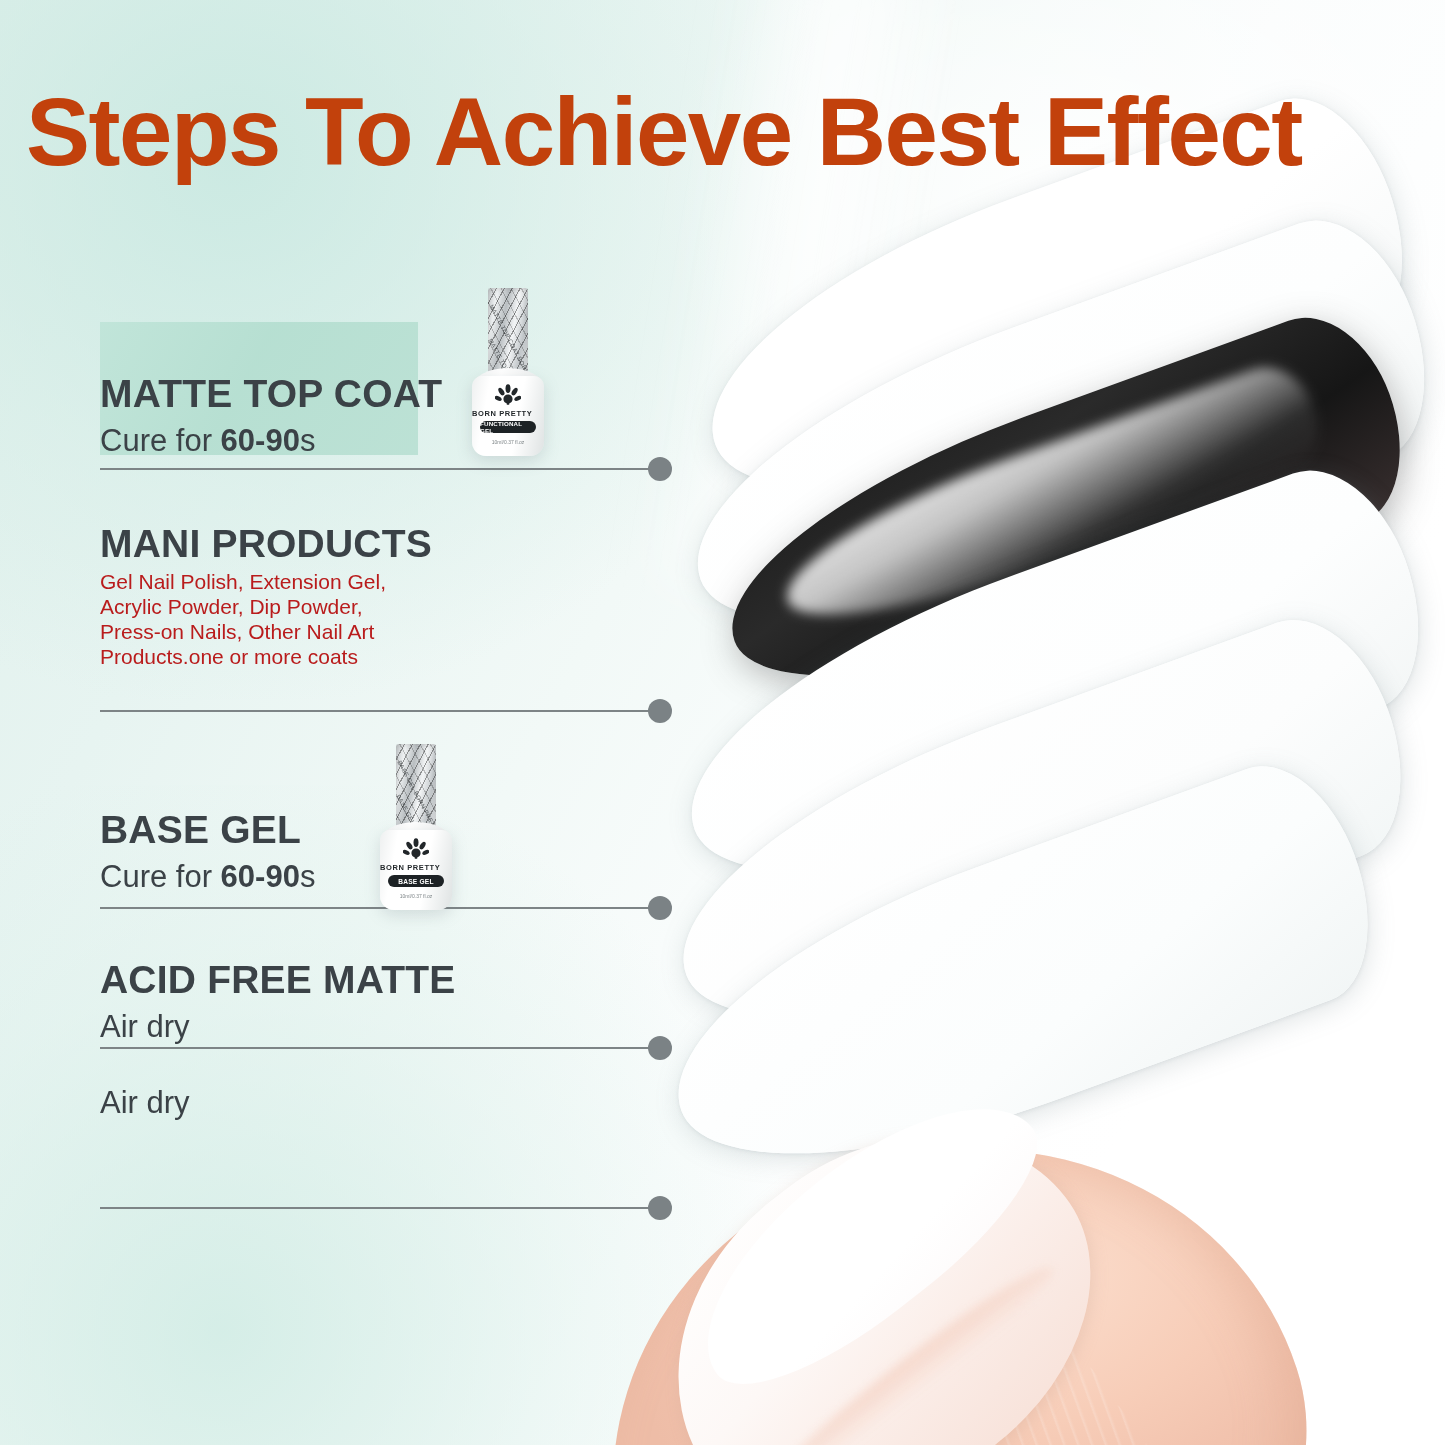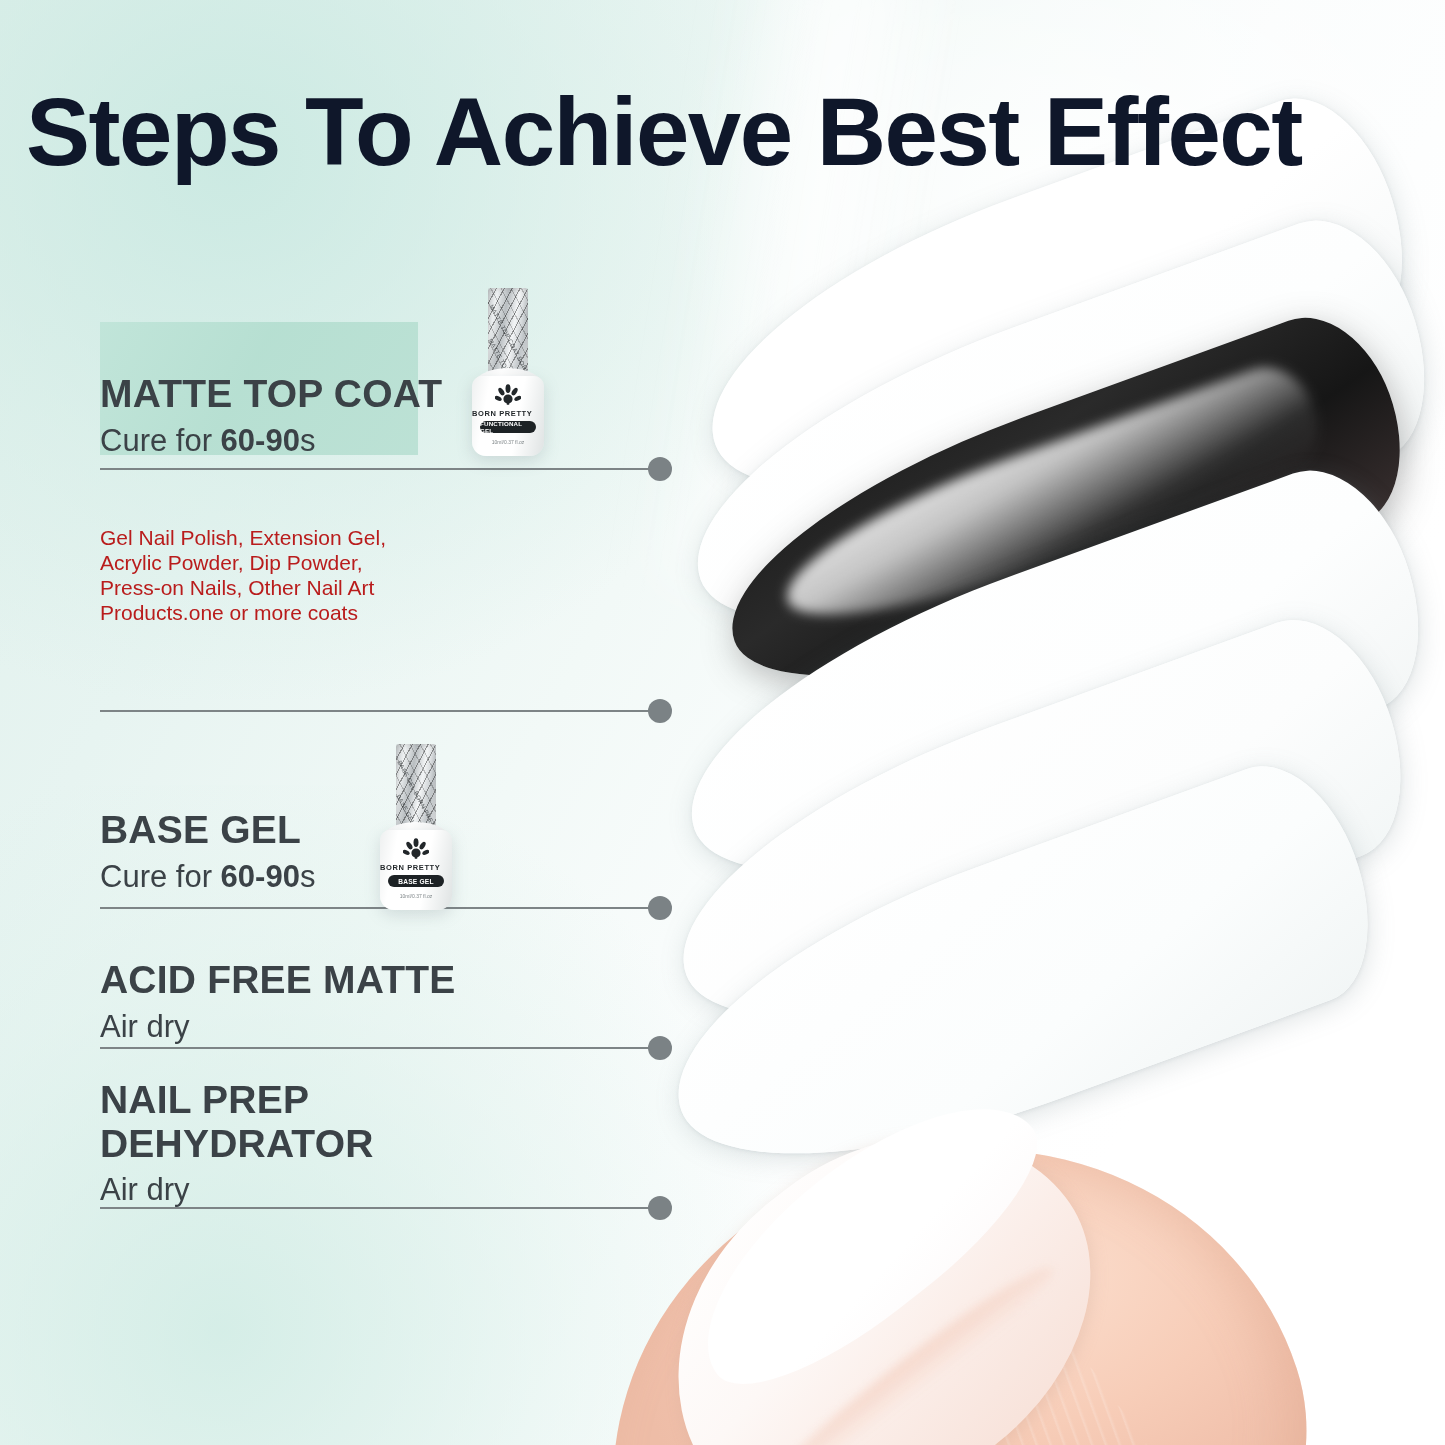--- a/index.html
+++ b/index.html
@@ -54,21 +54,21 @@
   
   .title {
     position: absolute;
     left: 26px;
     top: 84px;
     width: 1400px;
     font-size: 96px;
     line-height: 1.0;
     font-weight: 700;
     letter-spacing: -1.5px;
-    color: #0f172a;
+    color: #c2410c;
     white-space: nowrap;
     font-family: "Liberation Sans", sans-serif;
   }
 
   
   .nail-stack {
     position: absolute;
     left: 640px;
     top: 170px;
     width: 810px;
@@ -379,39 +379,38 @@
   <div class="highlight-box"></div>
 
   <div class="steps">
 
     <div class="step" style="top:372px;">
       <div class="step-head">MATTE TOP COAT</div>
       <div class="step-sub"><span>Cure for </span><b>60-90</b><span>s</span></div>
     </div>
 
     <div class="step" style="top:522px;">
+      <div class="step-head">MANI PRODUCTS</div>
       <div class="step-body">Gel Nail Polish, Extension Gel,
 Acrylic Powder, Dip Powder,
 Press-on Nails, Other Nail Art
 Products.one or more coats</div>
     </div>
 
     <div class="step" style="top:808px;">
       <div class="step-head">BASE GEL</div>
       <div class="step-sub"><span>Cure for </span><b>60-90</b><span>s</span></div>
     </div>
 
     <div class="step" style="top:958px;">
       <div class="step-head">ACID FREE MATTE</div>
       <div class="step-sub">Air dry</div>
     </div>
 
     <div class="step" style="top:1078px;">
-      <div class="step-head">NAIL PREP
-DEHYDRATOR</div>
       <div class="step-sub">Air dry</div>
     </div>
 
     <div class="connector" style="top:457px; width:572px;">
       <div class="line" style="width:556px;"></div>
       <div class="dot" style="left:548px;"></div>
     </div>
 
     <div class="connector" style="top:699px; width:572px;">
       <div class="line" style="width:556px;"></div>

